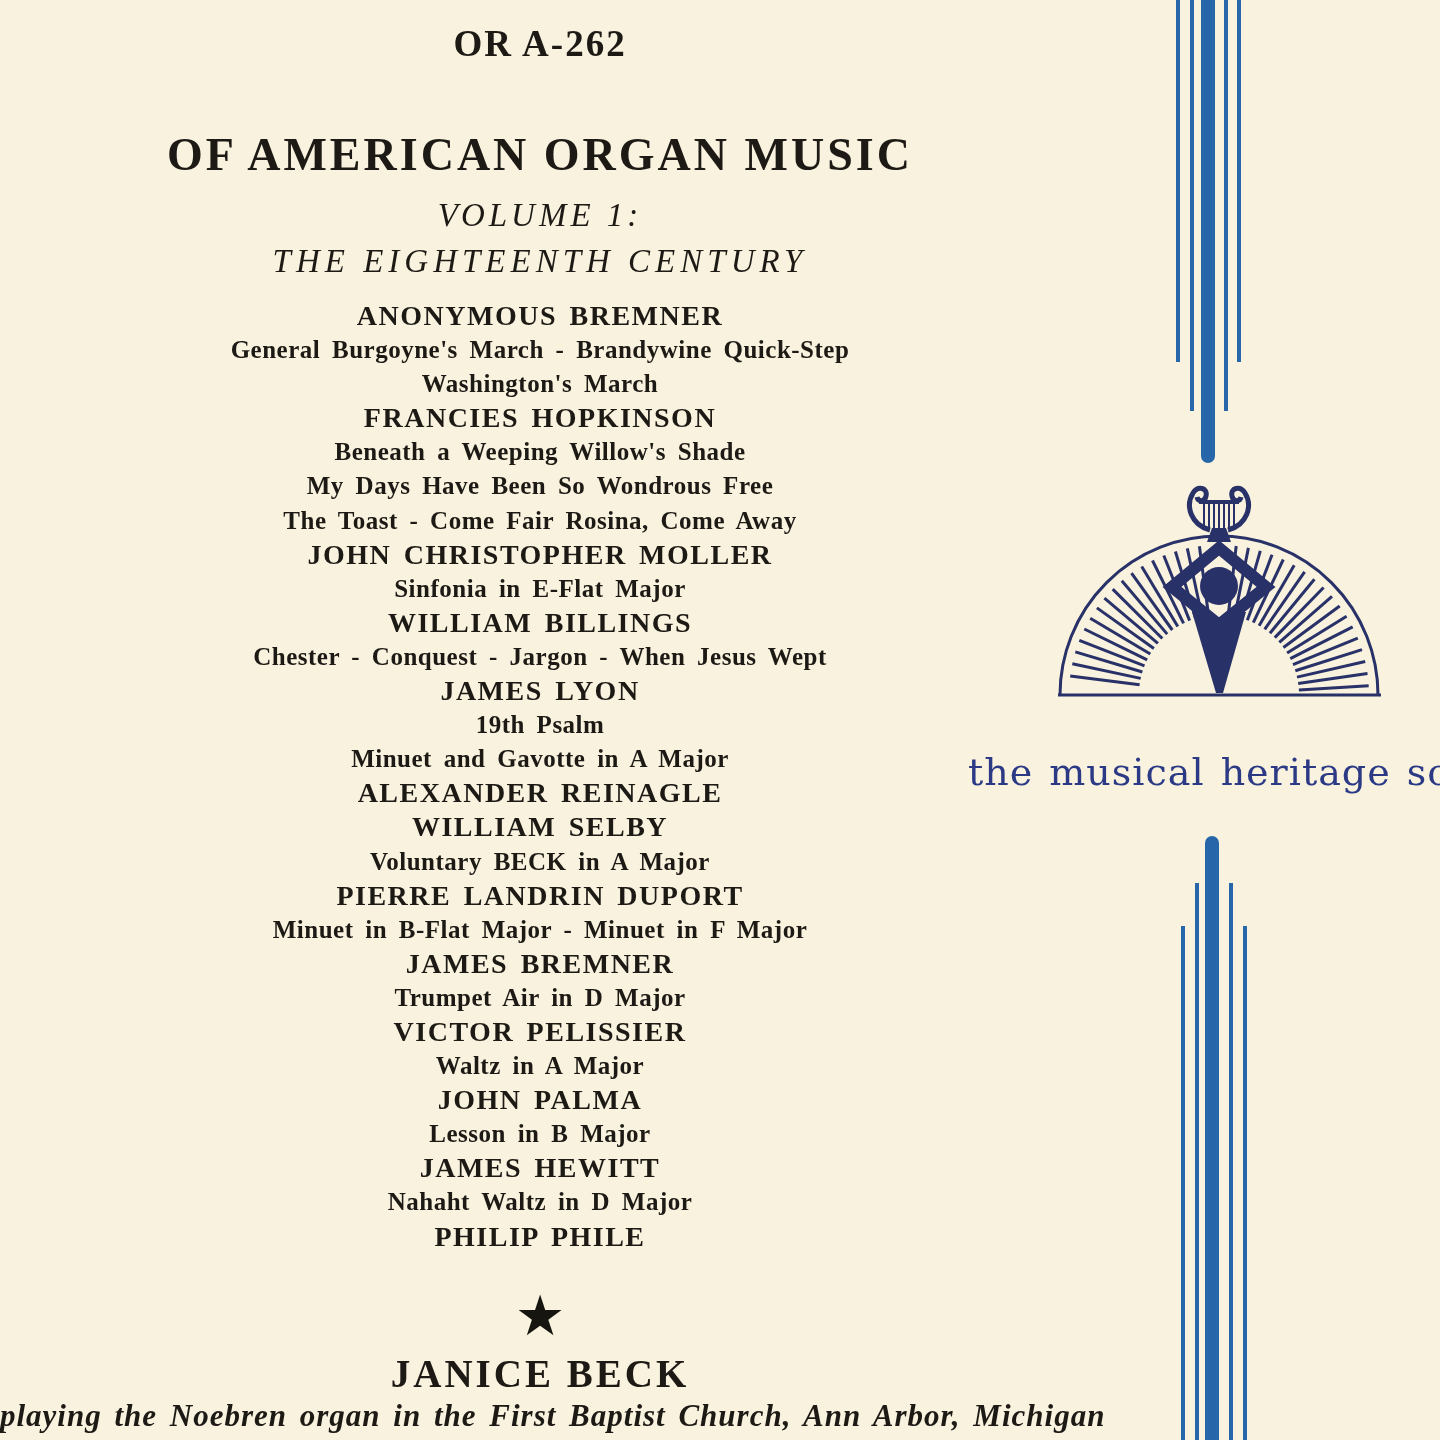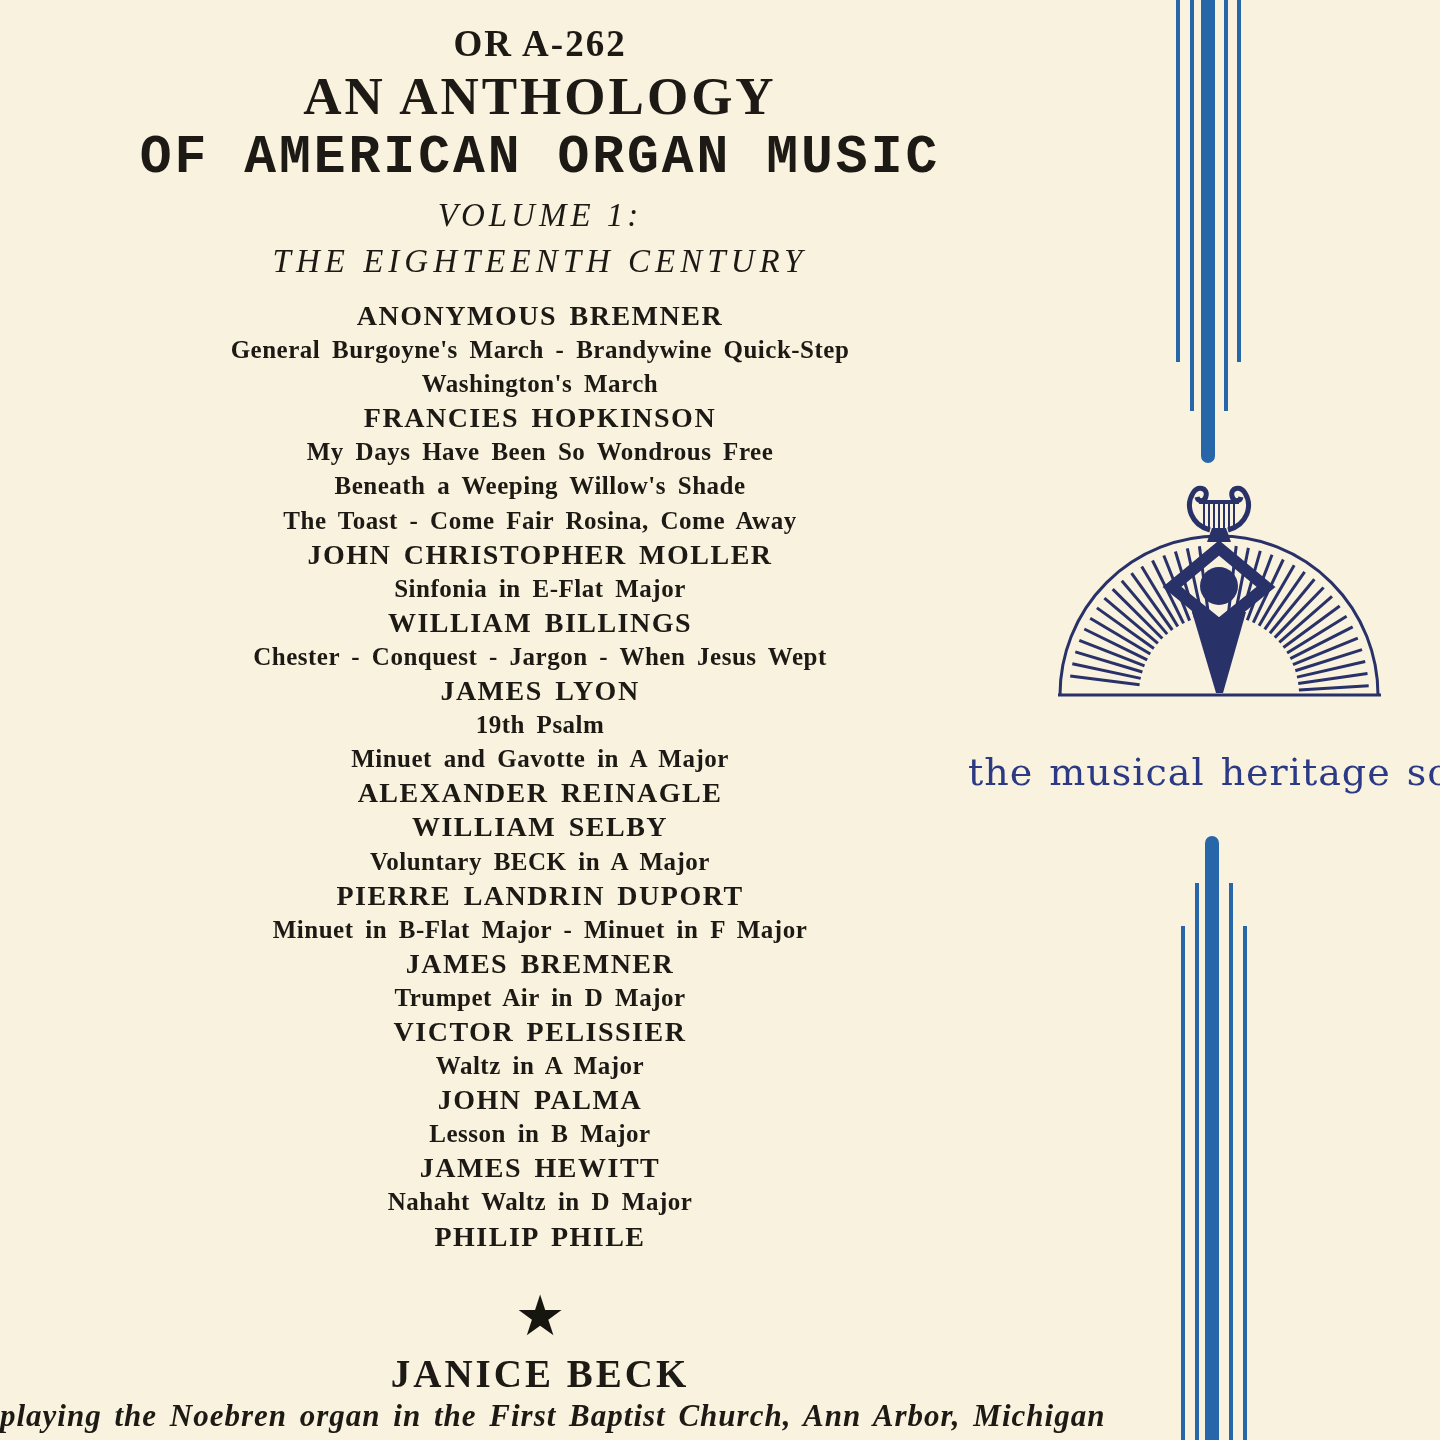--- a/index.html
+++ b/index.html
@@ -11,21 +11,21 @@
     position:relative;
   }
   .cover{position:absolute;inset:0;width:1440px;height:1432px;}
 
   
   .text-col{position:absolute;left:0;top:0;width:1080px;height:1440px;}
   .centered{position:absolute;left:0;width:1080px;text-align:center;white-space:nowrap;}
 
   .catalog{top:22px;font-size:37px;font-weight:bold;letter-spacing:2px;}
   .title-line1{top:66px;font-size:53px;font-weight:bold;letter-spacing:3px;margin:0;}
-  .title-line2{top:128px;font-size:53px;font-weight:bold;letter-spacing:3px;margin:0;font-family:Liberation Mono, monospace;}
+  .title-line2{top:128px;font-size:46px;font-weight:bold;letter-spacing:3px;margin:0;}
   .volume{top:197px;font-size:33px;font-style:italic;letter-spacing:4px;}
   .subtitle{top:243px;font-size:33px;font-style:italic;letter-spacing:5px;}
 
   .tracklist{position:absolute;left:0;top:299px;width:1080px;text-align:center;}
   .tracklist .line{height:34.1px;line-height:34.1px;white-space:nowrap;}
   .tracklist .composer{font-size:28px;font-weight:bold;letter-spacing:1.5px;word-spacing:4px;}
   .tracklist .work{font-size:25px;font-weight:bold;letter-spacing:0.5px;word-spacing:5px;}
 
   .star{top:1288px;font-size:56px;line-height:56px;font-family:"DejaVu Sans",sans-serif;color:#17150f;}
   .performer{top:1351px;font-size:39px;font-weight:bold;letter-spacing:3px;}
@@ -44,32 +44,31 @@
     font-family:"DejaVu Serif",serif;
   }
 </style>
 </head>
 <body>
 
 <div class="cover">
 
   <div class="text-col">
     <div class="centered catalog">OR A-262</div>
-    <h1 class="centered title-line1">AN ANTHOLOGY</h1>
     <h1 class="centered title-line2">OF AMERICAN ORGAN MUSIC</h1>
     <div class="centered volume">VOLUME 1:</div>
     <div class="centered subtitle">THE EIGHTEENTH CENTURY</div>
 
     <div class="tracklist" id="tracklist">
         <div class="line composer">ANONYMOUS BREMNER</div>
         <div class="line work">General Burgoyne's March - Brandywine Quick-Step</div>
         <div class="line work">Washington's March</div>
         <div class="line composer">FRANCIES HOPKINSON</div>
+        <div class="line work">Beneath a Weeping Willow's Shade</div>
         <div class="line work">My Days Have Been So Wondrous Free</div>
-        <div class="line work">Beneath a Weeping Willow's Shade</div>
         <div class="line work">The Toast - Come Fair Rosina, Come Away</div>
         <div class="line composer">JOHN CHRISTOPHER MOLLER</div>
         <div class="line work">Sinfonia in E-Flat Major</div>
         <div class="line composer">WILLIAM BILLINGS</div>
         <div class="line work">Chester - Conquest - Jargon - When Jesus Wept</div>
         <div class="line composer">JAMES LYON</div>
         <div class="line work">19th Psalm</div>
         <div class="line work">Minuet and Gavotte in A Major</div>
         <div class="line composer">ALEXANDER REINAGLE</div>
         <div class="line composer">WILLIAM SELBY</div>

